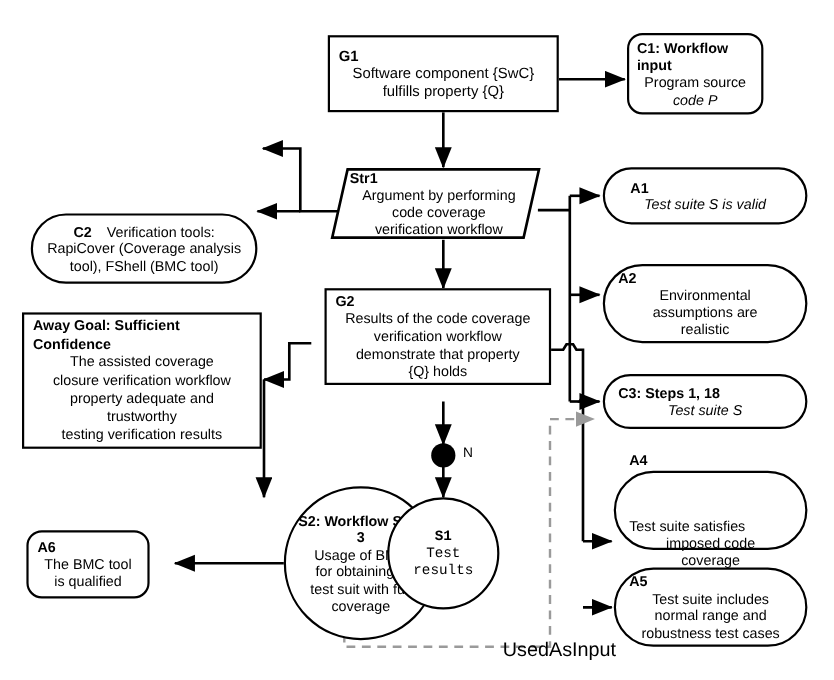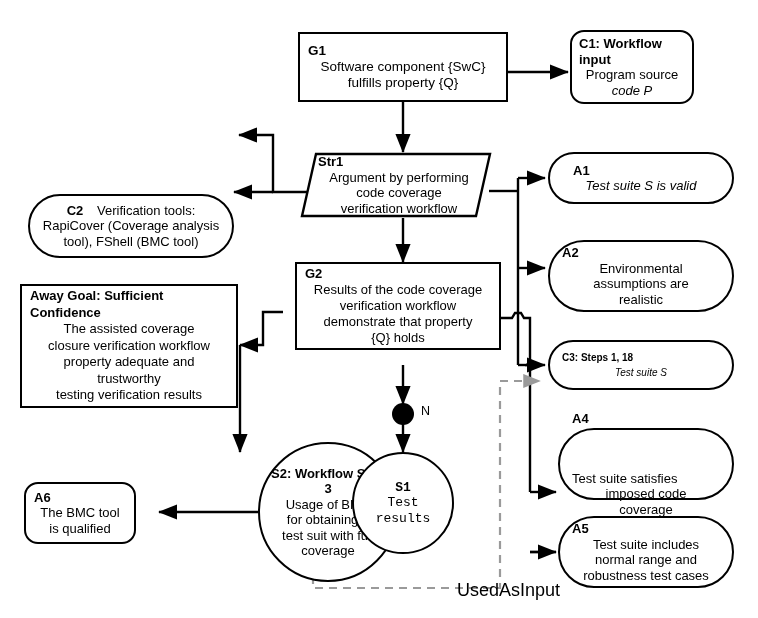--- a/index.html
+++ b/index.html
@@ -131,21 +131,21 @@
     <div class="bd it" style="width:100%;text-align:center;">Test suite S is valid</div>
   </div>
 
   <div class="node pill al" style="left:548px;top:240px;width:186px;height:72px;padding:4px 12px;font-size:13px;line-height:15.5px;">
     <div class="ttl hdr-inline" style="text-align:left;">A2</div>
     <div class="bd" style="width:100%;text-align:center;">Environmental</div>
     <div class="bd" style="width:100%;text-align:center;">assumptions are</div>
     <div class="bd" style="width:100%;text-align:center;">realistic</div>
   </div>
 
-  <div class="node pill al" style="left:548px;top:340px;width:186px;height:50px;padding:4px 12px;font-size:10px;line-height:15.5px;">
+  <div class="node pill al" style="left:548px;top:340px;width:186px;height:50px;padding:4px 12px;font-size:13px;line-height:15.5px;">
     <div class="ttl hdr-inline" style="text-align:left;">C3: Steps 1, 18</div>
     <div class="bd it" style="width:100%;text-align:center;">Test suite S</div>
   </div>
 
   <div class="node pill al" style="left:558px;top:428px;width:176px;height:72px;padding:4px 12px;font-size:13px;line-height:15.5px;">
     <div class="ttl hdr-inline" style="text-align:left;">A4</div>
     <div class="bd" style="width:100%;text-align:left;margin-top:44px;">Test suite satisfies</div>
     <div class="bd" style="width:100%;text-align:center;">imposed code</div>
     <div class="bd" style="width:100%;text-align:center;">coverage</div>
   </div>

